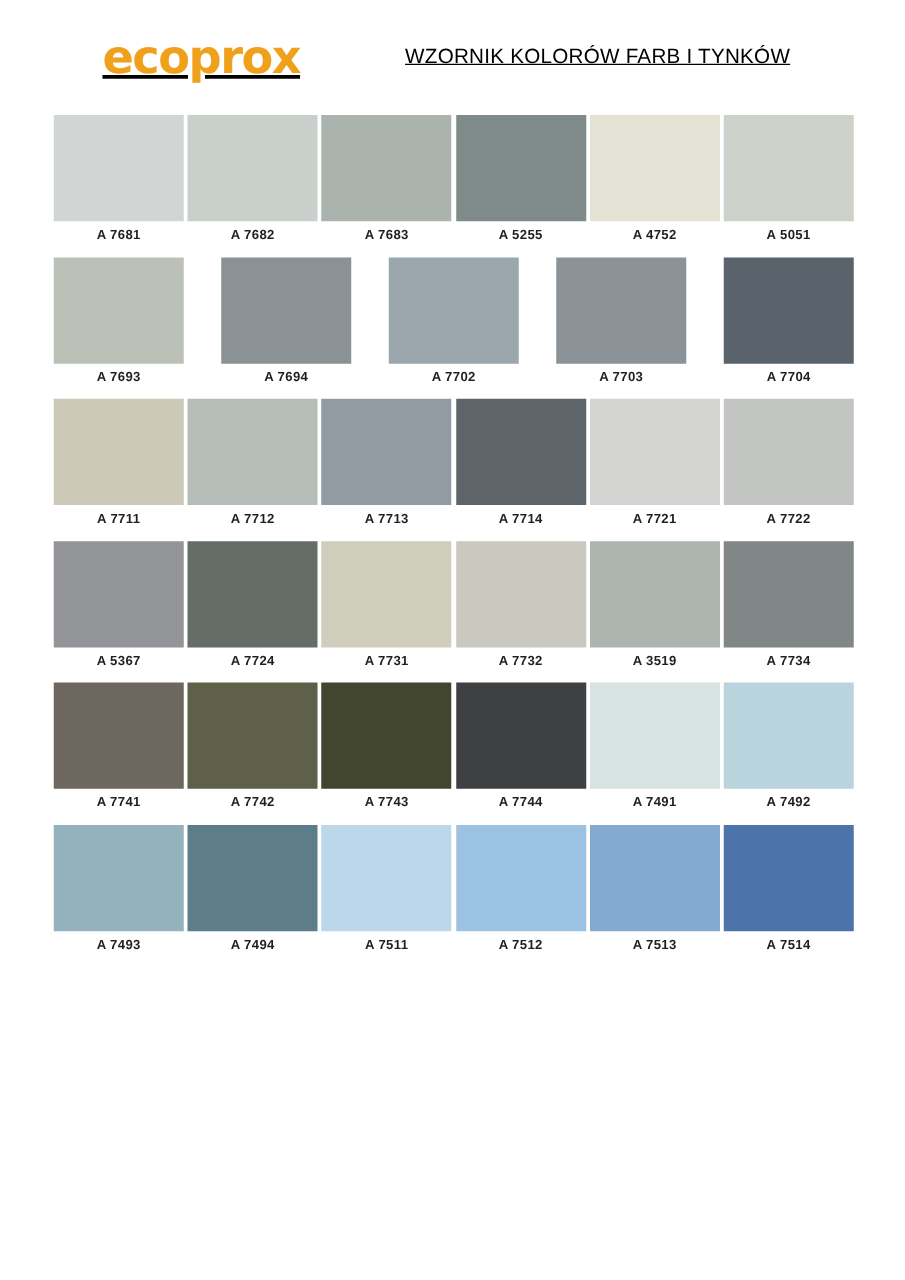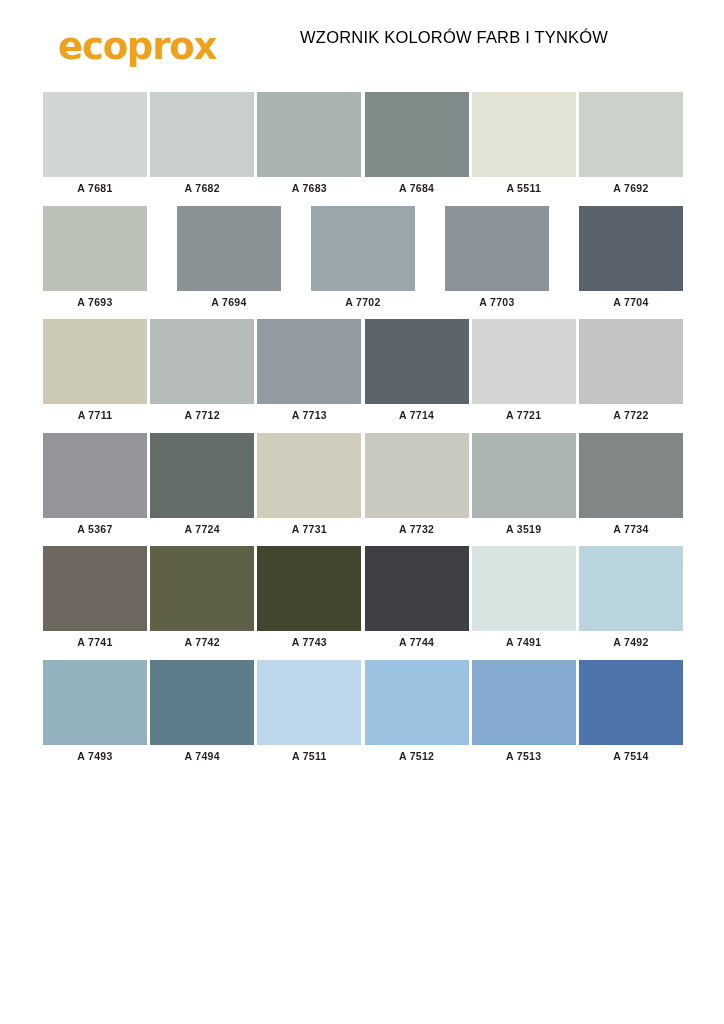--- a/index.html
+++ b/index.html
@@ -19,23 +19,25 @@
     width: 724px;
     height: 1024px;
     background: #ffffff;
     position: relative;
     box-sizing: border-box;
   }
 
   
   .header {
     display: flex;
-    padding: 28px 42px 0 58px;
+    align-items: center;
+    padding: 28px 42px 0 82px;
     height: 62px;
     box-sizing: border-box;
+    text-decoration: underline;
   }
   .logo {
     font-family: "DejaVu Sans", sans-serif;
     font-weight: bold;
     font-size: 37px;
     letter-spacing: -1.2px;
     line-height: 1;
     color: #f0a11c;
     user-select: none;
     white-space: nowrap;
@@ -111,29 +113,29 @@
         <div class="swatch-cell">
           <div class="swatch-chip" style="background-color: rgb(201, 207, 203);"></div>
           <div class="swatch-label">A 7682</div>
         </div>
         <div class="swatch-cell">
           <div class="swatch-chip" style="background-color: rgb(171, 179, 175);"></div>
           <div class="swatch-label">A 7683</div>
         </div>
         <div class="swatch-cell">
           <div class="swatch-chip" style="background-color: rgb(126, 139, 136);"></div>
-          <div class="swatch-label">A 7684</div>
+          <div class="swatch-label">A 5255</div>
         </div>
         <div class="swatch-cell">
           <div class="swatch-chip" style="background-color: rgb(226, 227, 213);"></div>
-          <div class="swatch-label">A 5511</div>
+          <div class="swatch-label">A 4752</div>
         </div>
         <div class="swatch-cell">
           <div class="swatch-chip" style="background-color: rgb(204, 209, 202);"></div>
-          <div class="swatch-label">A 7692</div>
+          <div class="swatch-label">A 5051</div>
         </div>
       </div>
       <div class="swatch-row">
         <div class="swatch-cell">
           <div class="swatch-chip" style="background-color: rgb(188, 193, 184);"></div>
           <div class="swatch-label">A 7693</div>
         </div>
         <div class="swatch-cell">
           <div class="swatch-chip" style="background-color: rgb(139, 146, 150);"></div>
           <div class="swatch-label">A 7694</div>

